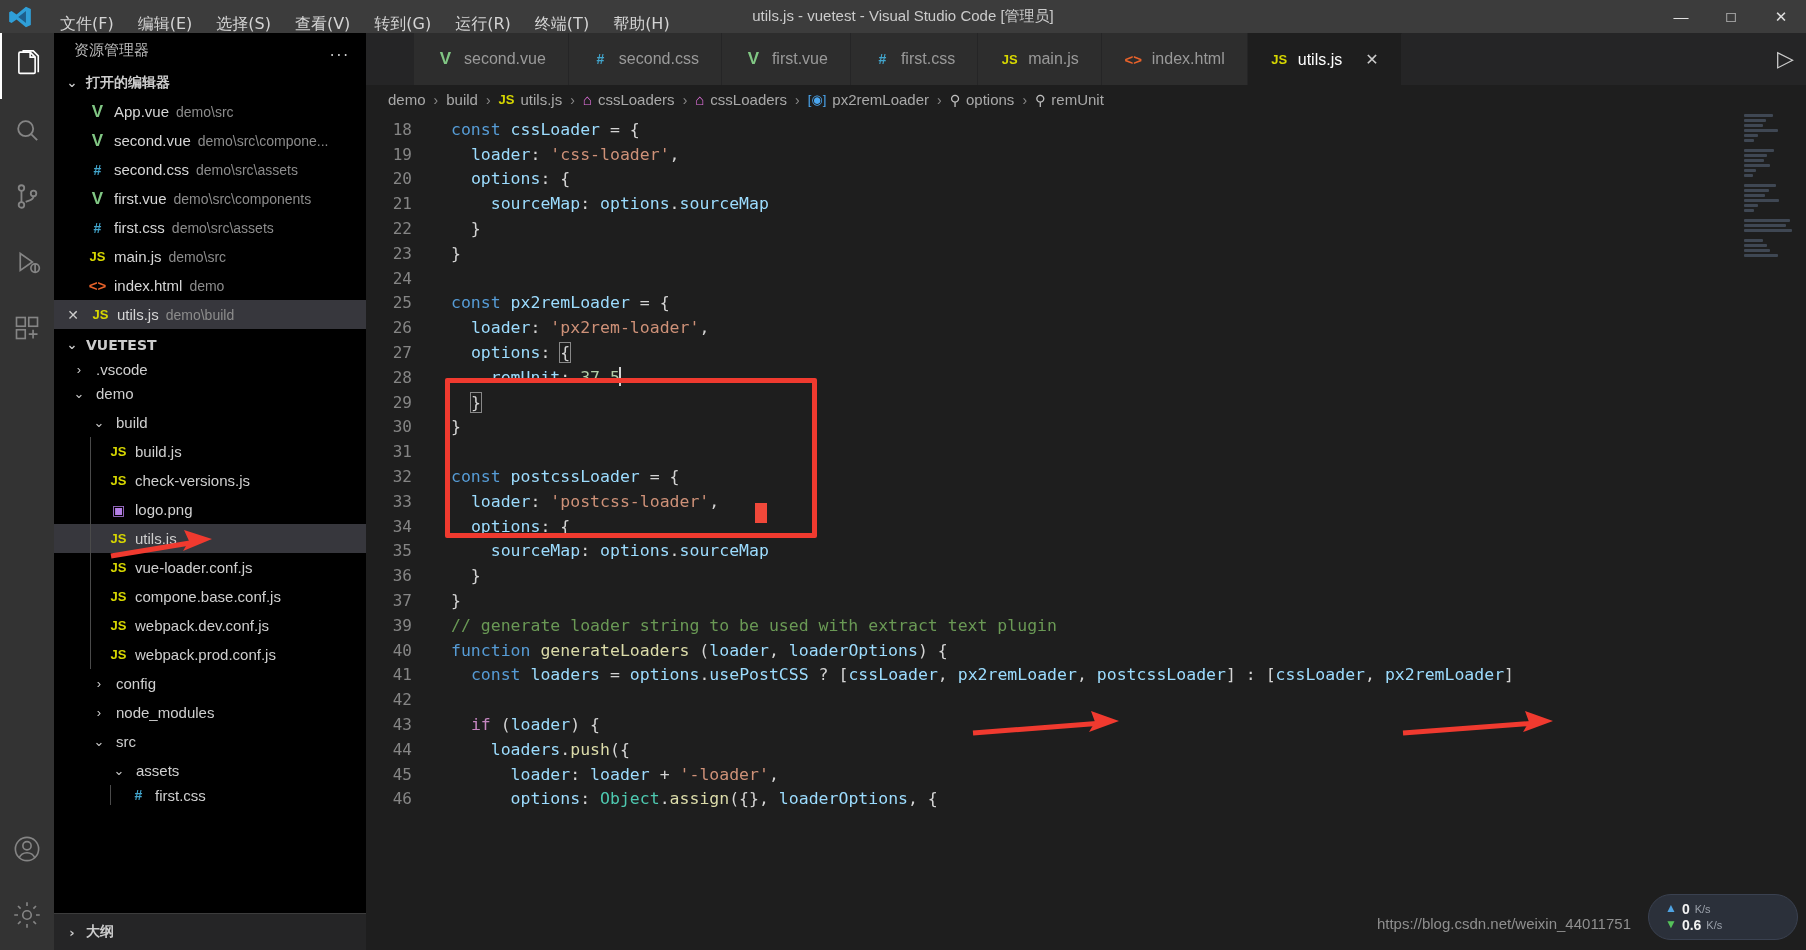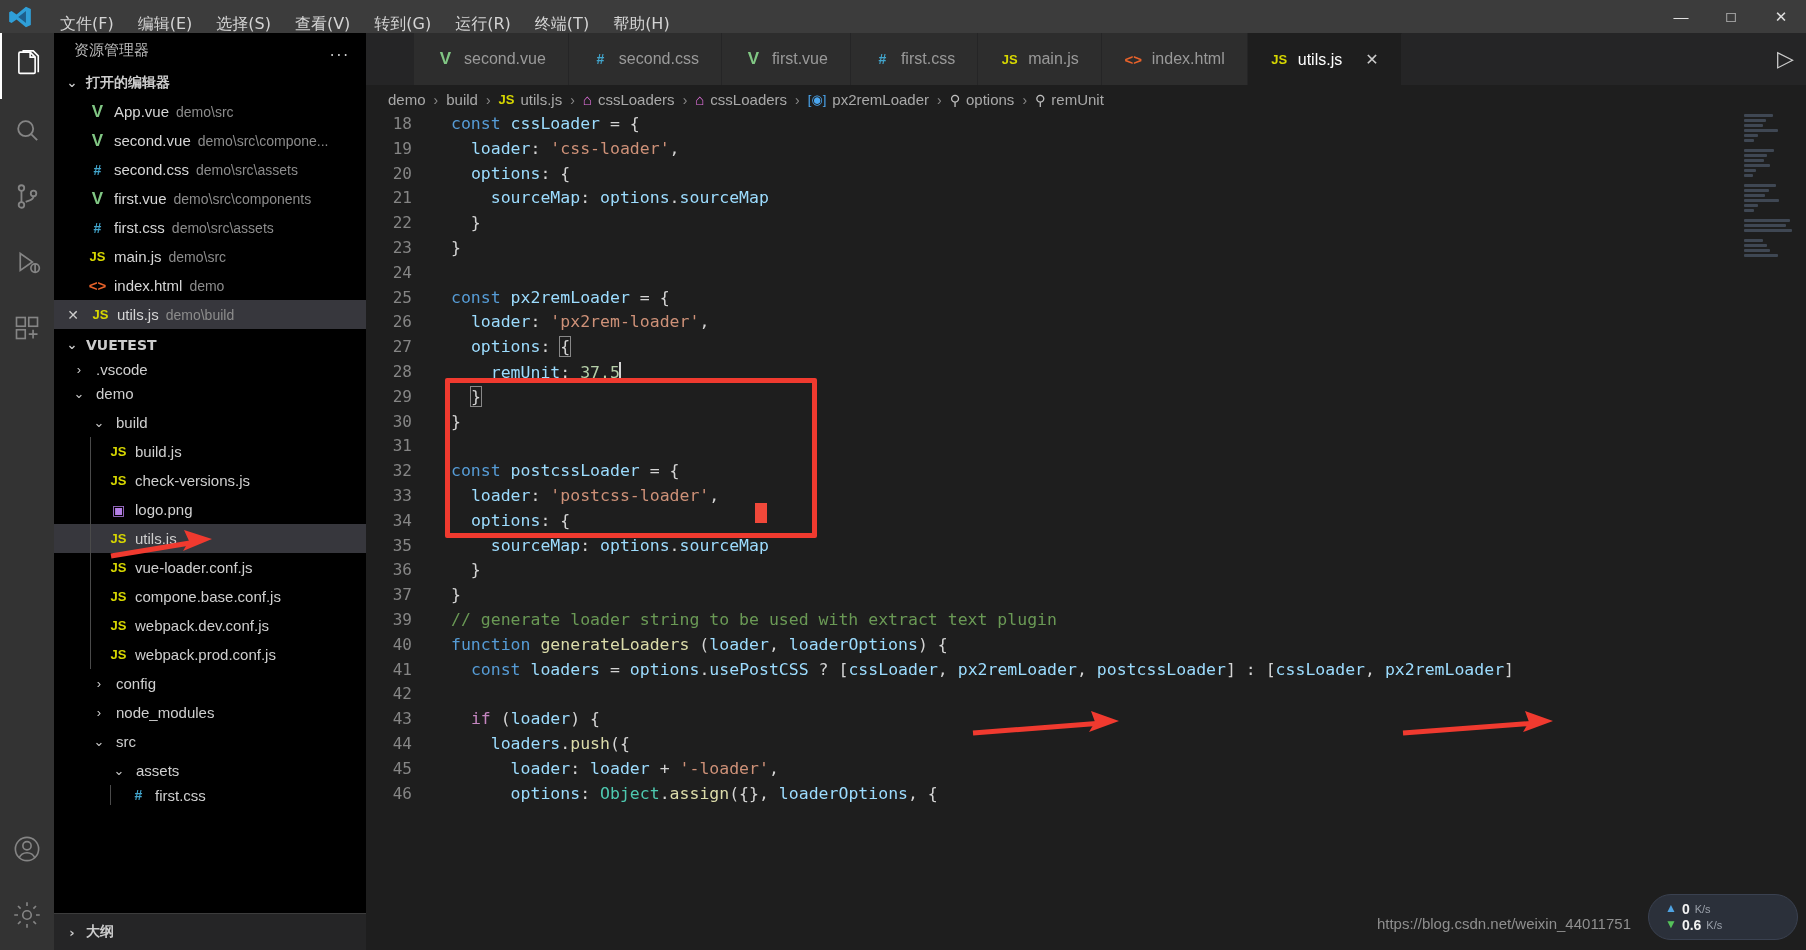--- a/index.html
+++ b/index.html
@@ -125,21 +125,21 @@
   .ic-sym-class { color: #ee76e8; font-size: 15px; }
   .ic-sym-prop { color: #4ba7f0; font-size: 13px; }
   .ic-sym-wrench { color: #c0c0c0; font-size: 14px; }
 
   
   .code-wrap {
     position: absolute; top: 81px; left: 0; width: 1440px; height: 836px;
     background: #1e1e1e; overflow: hidden;
   }
   .code-lines { position: relative; font-family: "DejaVu Sans Mono", monospace; font-size: 16.5px; }
-  .line { height: 24.8px; display: flex; align-items: flex-start; white-space: pre; }
+  .line { height: 24.8px; display: flex; align-items: flex-end; white-space: pre; }
   .lnum {
     width: 72px; text-align: right; padding-right: 26px; color: #858585;
     font-family: "DejaVu Sans Mono", monospace; font-size: 16px; flex: none;
   }
   .ltext { padding-left: 13px; color: #d4d4d4; }
 
   
   .t-kw    { color: #569cd6; }
   .t-kwp   { color: #c586c0; }
   .t-var   { color: #9cdcfe; }
@@ -204,20 +204,21 @@
     <div class="menu-items" id="menubar">
         <div class="menu-item">文件(F)</div>
         <div class="menu-item">编辑(E)</div>
         <div class="menu-item">选择(S)</div>
         <div class="menu-item">查看(V)</div>
         <div class="menu-item">转到(G)</div>
         <div class="menu-item">运行(R)</div>
         <div class="menu-item">终端(T)</div>
         <div class="menu-item">帮助(H)</div>
       </div>
+    <div class="title-center">utils.js - vuetest - Visual Studio Code [管理员]</div>
     <div class="win-controls">
       <div class="win-btn">—</div>
       <div class="win-btn">□</div>
       <div class="win-btn close">✕</div>
     </div>
   </div>
 
   <div class="activitybar">
     <div class="act-icon active">
       <span>

